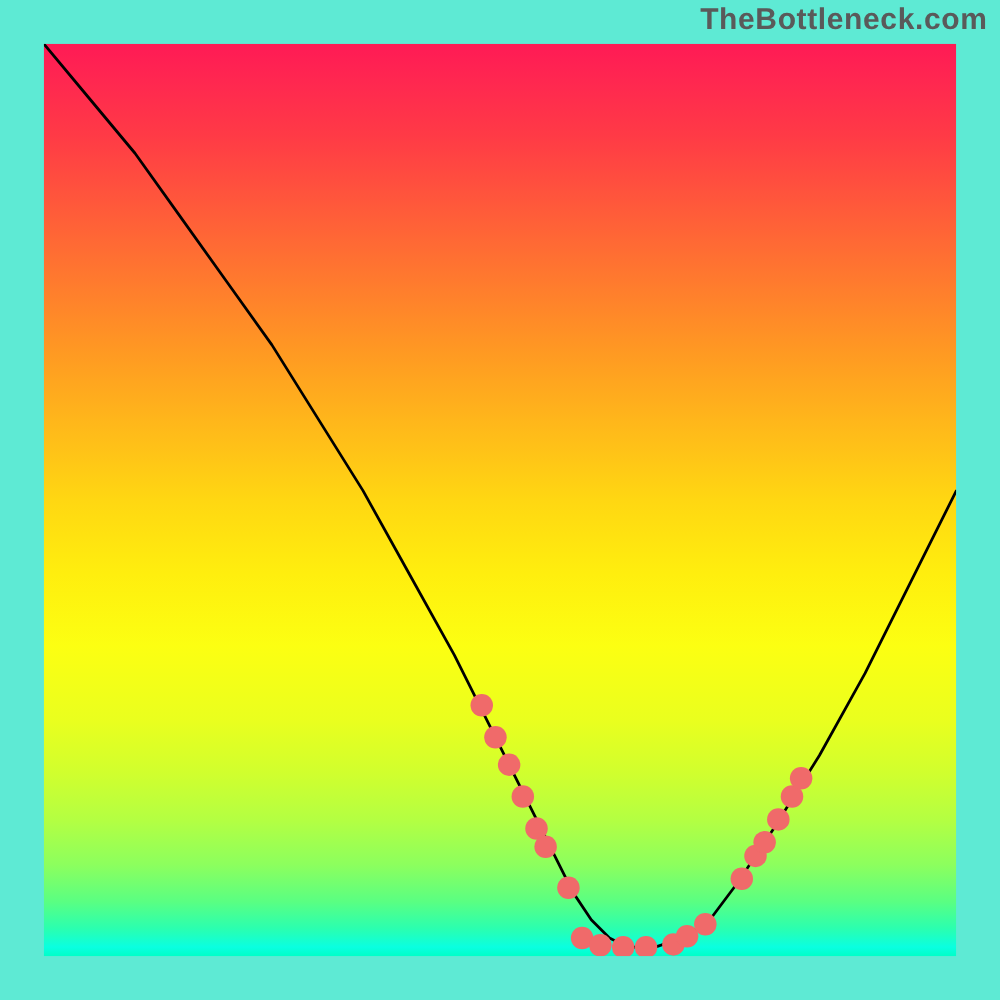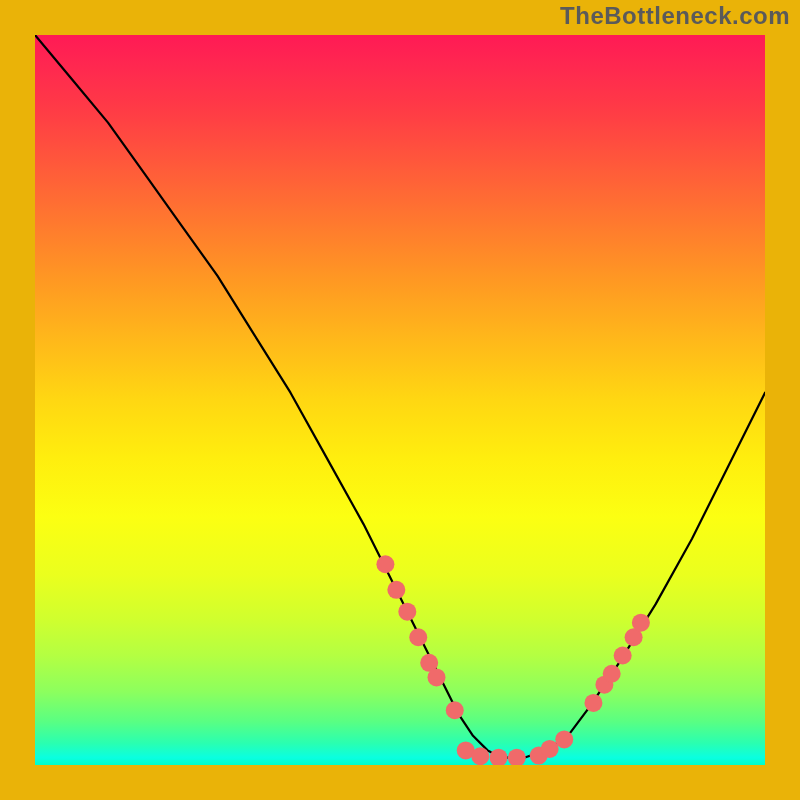--- a/index.html
+++ b/index.html
@@ -1,21 +1,21 @@
 <!DOCTYPE html>
 <html><head>
 <meta charset="utf-8">
 <style>
   * { margin: 0; padding: 0; box-sizing: border-box; }
   html, body { width: 800px; height: 800px; background: #000; overflow: hidden; }
   .container {
     position: relative;
     width: 800px;
     height: 800px;
-    background: #eab308;
+    background: #5eead4;
   }
   .watermark {
     position: absolute;
     top: 2px;
     right: 10px;
     font-family: Arial, sans-serif;
     font-size: 24px;
     font-weight: bold;
     color: #5a5a5a;
     letter-spacing: 0.5px;

